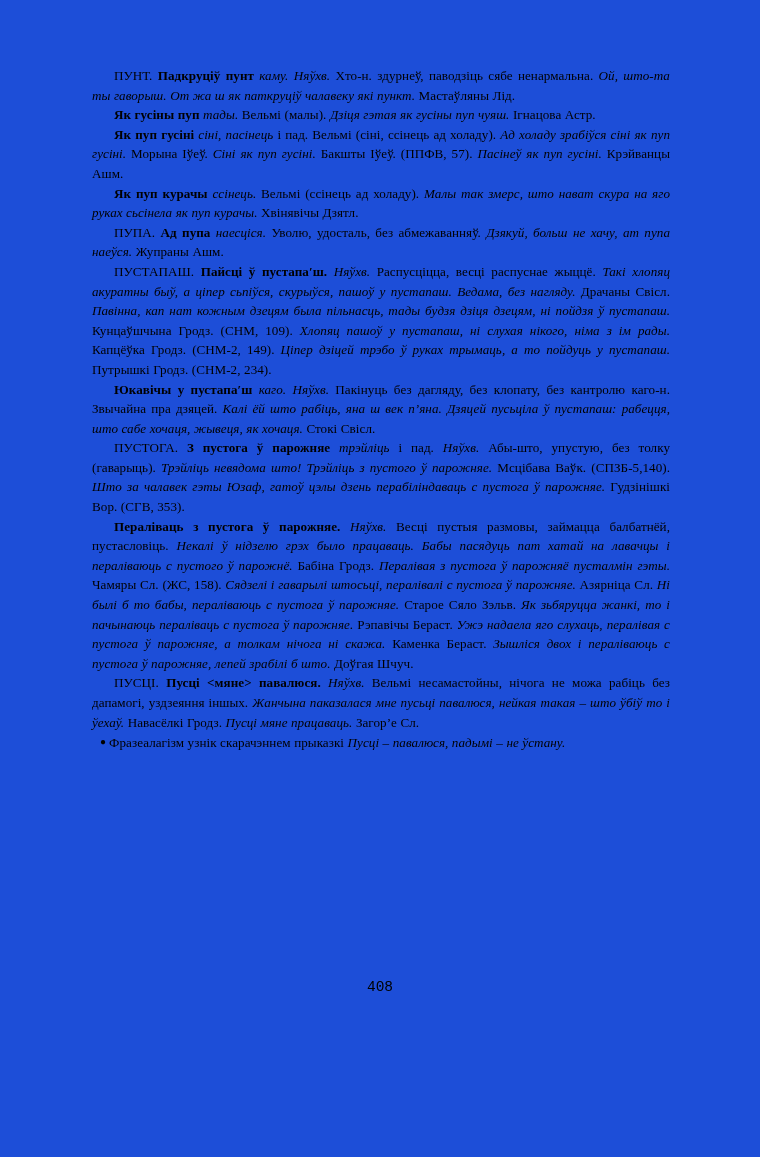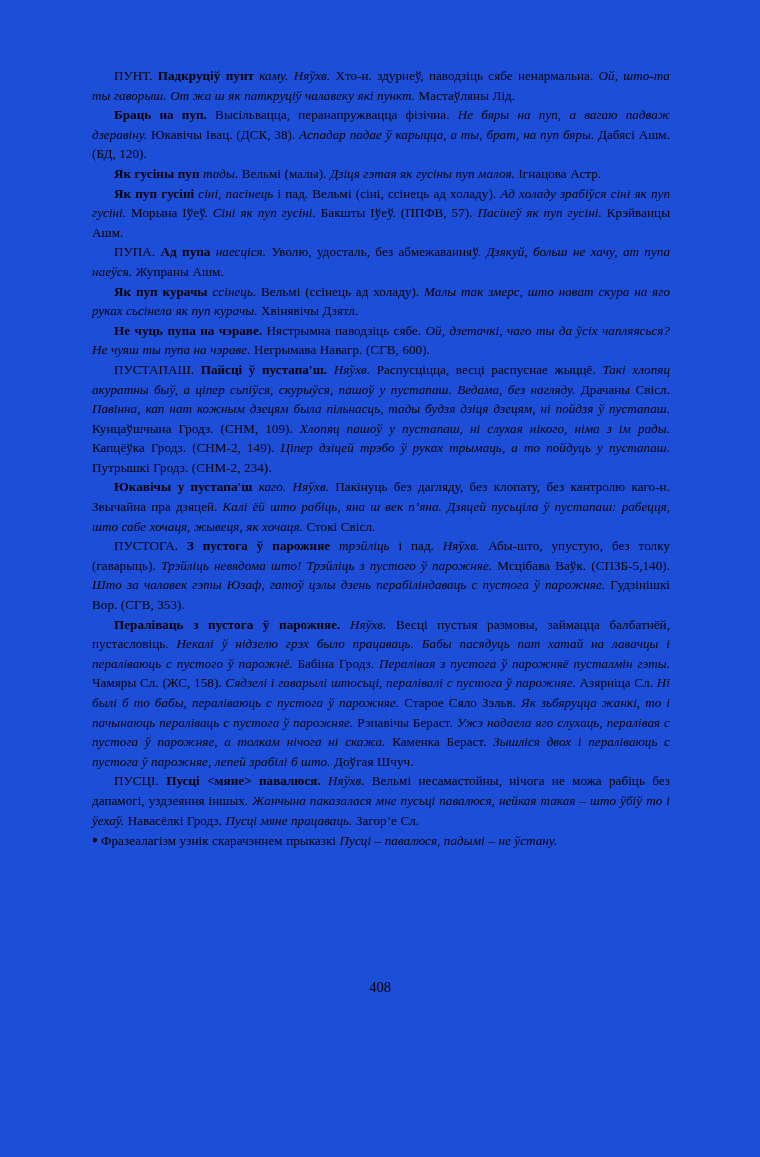--- a/index.html
+++ b/index.html
@@ -32,50 +32,49 @@
     text-align: justify;
     text-indent: 22px;
     font-size: 13.1px;
     line-height: 19.6px;
     letter-spacing: 0.05px;
     word-spacing: 0.2px;
     hyphens: none;
   }
   p.entry.noindent {
     text-indent: 0;
+    margin-left: 8px;
   }
   b { font-weight: bold; }
   i { font-style: italic; }
   .bullet {
     font-size: 10px;
     vertical-align: 1.5px;
     margin-right: 3px;
   }
   #pagenum {
     position: absolute;
     top: 979px;
     left: 0;
     width: 760px;
     text-align: center;
     font-size: 14.5px;
-    font-family: Liberation Serif, serif;
+    font-family: Liberation Mono, monospace;
   }
 </style>
 </head>
 <body>
 
 <div id="page">
   <div id="content">
       <p class="entry"><span>ПУНТ. </span><b>Падкруціў пунт </b><i>каму. </i><i>Няўхв. </i><span>Хто-н. здурнеў, паводзіць сябе ненармальна. </span><i>Ой, што-та ты гаворыш. От жа ш як паткруціў чалавеку які пункт. </i><span>Мастаўляны Лід.</span></p>
-      <p class="entry"><b>Браць на пуп. </b><span>Высільвацца, перанапружвацца фізічна. </span><i>Не бяры на пуп, а вагаю падваж дзеравіну. </i><span>Юкавічы Івац. (ДСК, 38). </span><i>Аспадар падае ў карыцца, а ты, брат, на пуп бяры. </i><span>Дабясі Ашм. (БД, 120).</span></p>
-      <p class="entry"><b>Як гусіны пуп </b><i>тады. </i><span>Вельмі (малы). </span><i>Дзіця гэтая як гусіны пуп малоя. </i><span>Ігнацова Астр.</span></p>
+      <p class="entry"><b>Як гусіны пуп </b><i>тады. </i><span>Вельмі (малы). </span><i>Дзіця гэтая як гусіны пуп чуяш. </i><span>Ігнацова Астр.</span></p>
       <p class="entry"><b>Як пуп гусіні </b><i>сіні, пасінець </i><span>і пад. Вельмі (сіні, ссінець ад холаду). </span><i>Ад холаду зрабіўся сіні як пуп гусіні. </i><span>Морына Іўеў. </span><i>Сіні як пуп гусіні. </i><span>Бакшты Іўеў. (ППФВ, 57). </span><i>Пасінеў як пуп гусіні. </i><span>Крэйванцы Ашм.</span></p>
+      <p class="entry"><b>Як пуп курачы </b><i>ссінець. </i><span>Вельмі (ссінець ад холаду). </span><i>Малы так змерс, што нават скура на яго руках сьсінела як пуп курачы. </i><span>Хвінявічы Дзятл.</span></p>
       <p class="entry"><span>ПУПА. </span><b>Ад пупа </b><i>наесціся. </i><span>Уволю, удосталь, без абмежаванняў. </span><i>Дзякуй, больш не хачу, ат пупа наеўся. </i><span>Жупраны Ашм.</span></p>
-      <p class="entry"><b>Як пуп курачы </b><i>ссінець. </i><span>Вельмі (ссінець ад холаду). </span><i>Малы так змерс, што нават скура на яго руках сьсінела як пуп курачы. </i><span>Хвінявічы Дзятл.</span></p>
-      <p class="entry"><b>Не чуць пупа на чэраве. </b><span>Нястрымна паводзіць сябе. </span><i>Ой, дзетачкі, чаго ты да ўсіх чапляясься? Не чуяш ты пупа на чэраве. </i><span>Негрымава Навагр. (СГВ, 600).</span></p>
       <p class="entry"><span>ПУСТАПАШ. </span><b>Пайсці ў пустапаʹш. </b><i>Няўхв. </i><span>Распусціцца, весці распуснае жыццё. </span><i>Такі хлопяц акуратны быў, а ціпер сьпіўся, скурыўся, пашоў у пустапаш. Ведама, без нагляду. </i><span>Драчаны Свісл. </span><i>Павінна, кап нат кожным дзецям была пільнасць, тады будзя дзіця дзецям, ні пойдзя ў пустапаш. </i><span>Кунцаўшчына Гродз. (СНМ, 109). </span><i>Хлопяц пашоў у пустапаш, ні слухая нікого, німа з ім рады. </i><span>Капцёўка Гродз. (СНМ-2, 149). </span><i>Ціпер дзіцей трэбо ў руках трымаць, а то пойдуць у пустапаш. </i><span>Путрышкі Гродз. (СНМ-2, 234).</span></p>
       <p class="entry"><b>Юкавічы у пустапаʹш </b><i>каго. Няўхв. </i><span>Пакінуць без дагляду, без клопату, без кантролю каго-н. Звычайна пра дзяцей. </span><i>Калі ёй што рабіць, яна ш век п’яна. Дзяцей пусьціла ў пустапаш: рабецця, што сабе хочаця, жывеця, як хочаця. </i><span>Стокі Свісл.</span></p>
       <p class="entry"><span>ПУСТОГА. </span><b>З пустога ў парожняе </b><i>трэйліць </i><span>і пад. </span><i>Няўхв. </i><span>Абы-што, упустую, без толку (гаварыць). </span><i>Трэйліць невядома што! Трэйліць з пустого ў парожняе. </i><span>Мсцібава Ваўк. (СПЗБ-5,140). </span><i>Што за чалавек гэты Юзаф, гатоў цэлы дзень перабіліндаваць с пустога ў парожняе. </i><span>Гудзінішкі Вор. (СГВ,  353).</span></p>
       <p class="entry"><b>Пераліваць з пустога ў парожняе. </b><i>Няўхв. </i><span>Весці пустыя размовы, займацца балбатнёй, пустасловіць. </span><i>Некалі ў нідзелю грэх было працаваць. Бабы пасядуць пат хатай на лавачцы і пераліваюць с пустого ў парожнё. </i><span>Бабіна Гродз. </span><i>Пералівая з пустога ў парожняё пусталмін гэты. </i><span>Чамяры Сл. (ЖС, 158). </span><i>Сядзелі і гаварылі штосьці, пералівалі с пустога ў парожняе. </i><span>Азярніца Сл. </span><i>Ні былі б то бабы, пераліваюць с пустога ў парожняе. </i><span>Старое Сяло Зэльв. </span><i>Як зьбяруцца жанкі, то і пачынаюць пераліваць с пустога ў парожняе. </i><span>Рэпавічы Бераст. </span><i>Ужэ надаела яго слухаць, пералівая с пустога ў парожняе, а толкам нічога ні скажа. </i><span>Каменка Бераст. </span><i>Зышліся двох і пераліваюць с пустога ў парожняе, лепей зрабілі б што. </i><span>Доўгая Шчуч.</span></p>
       <p class="entry"><span>ПУСЦІ. </span><b>Пусці &lt;мяне&gt; павалюся. </b><i>Няўхв. </i><span>Вельмі несамастойны, нічога не можа рабіць без дапамогі, уздзеяння іншых. </span><i>Жанчына паказалася мне пусьці павалюся, нейкая такая – што ўбіў то і ўехаў. </i><span>Навасёлкі Гродз. </span><i>Пусці мяне працаваць. </i><span>Загор’е Сл.</span></p>
       <p class="entry noindent"><span class="bullet">●</span><span>Фразеалагізм узнік скарачэннем прыказкі </span><i>Пусці – павалюся, падымі – не ўстану.</i></p>
     </div>
   <div id="pagenum">408</div>
 </div>
 

